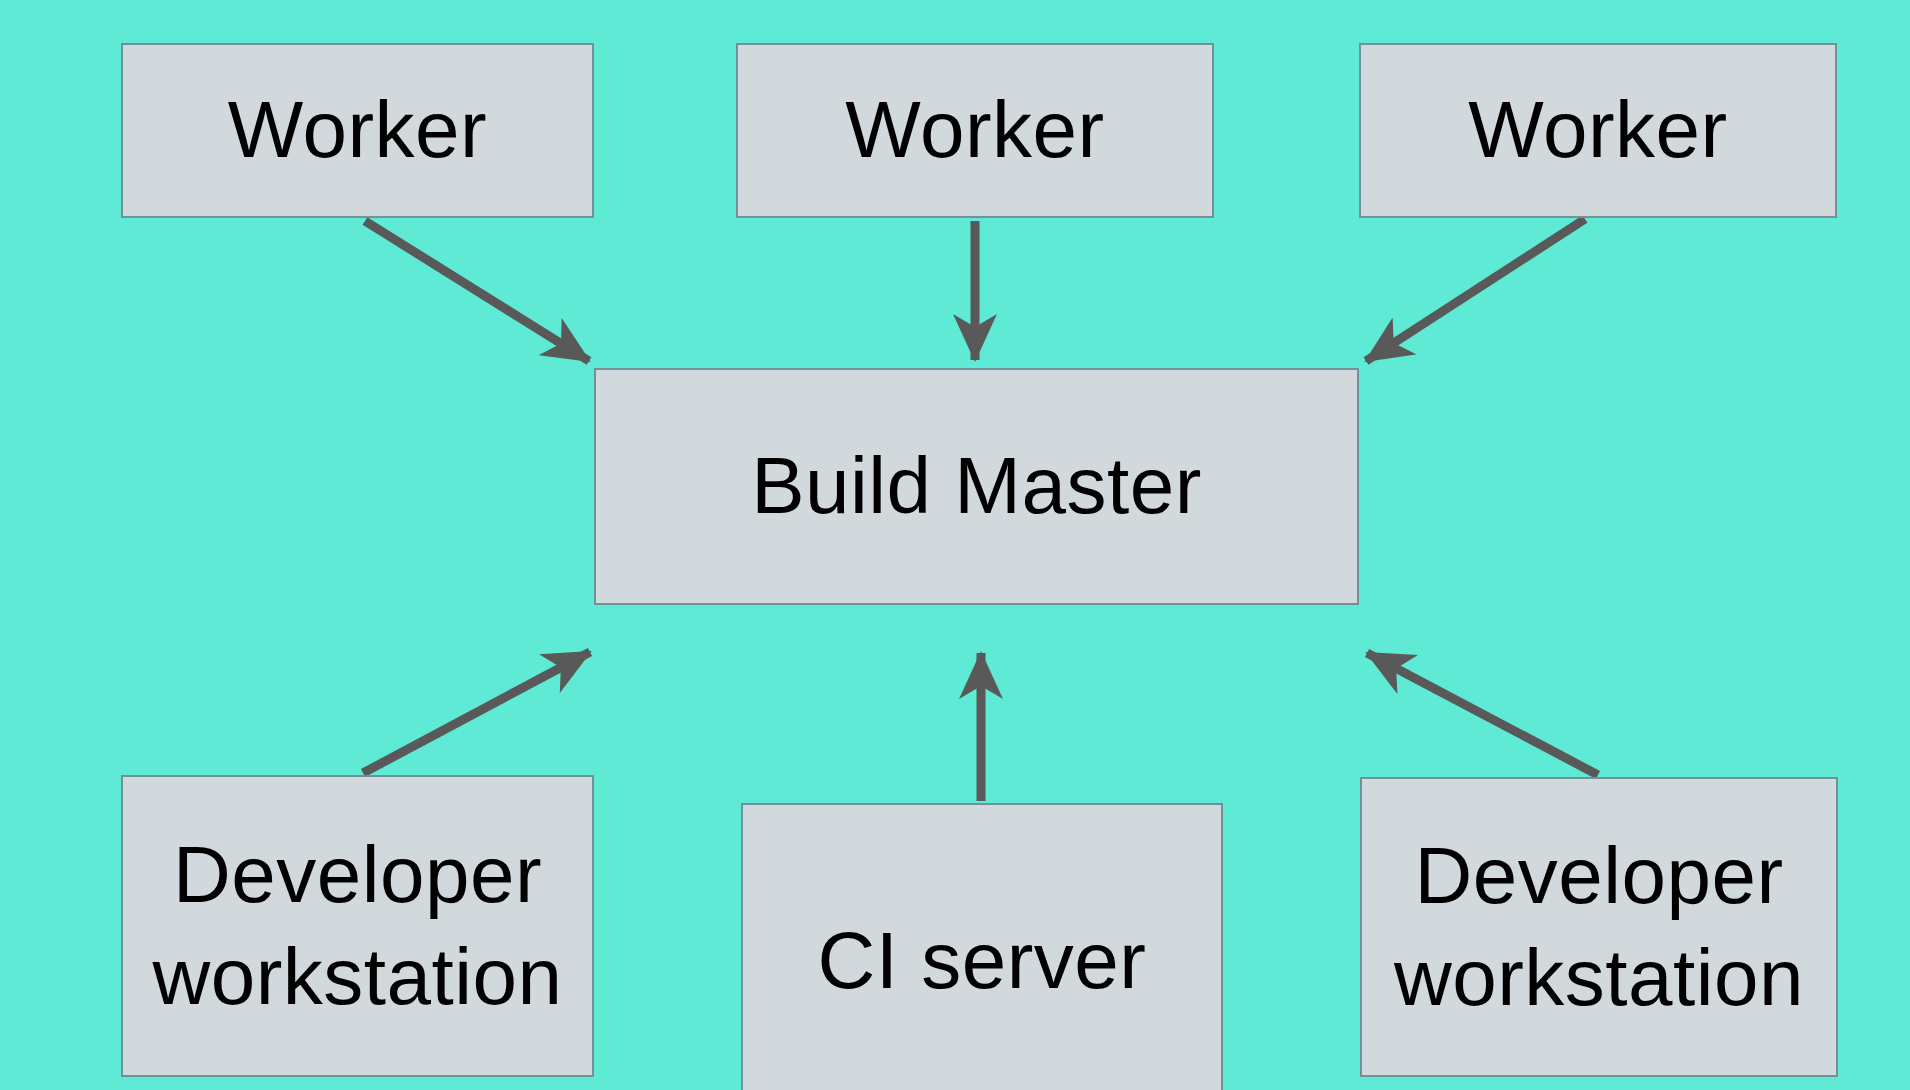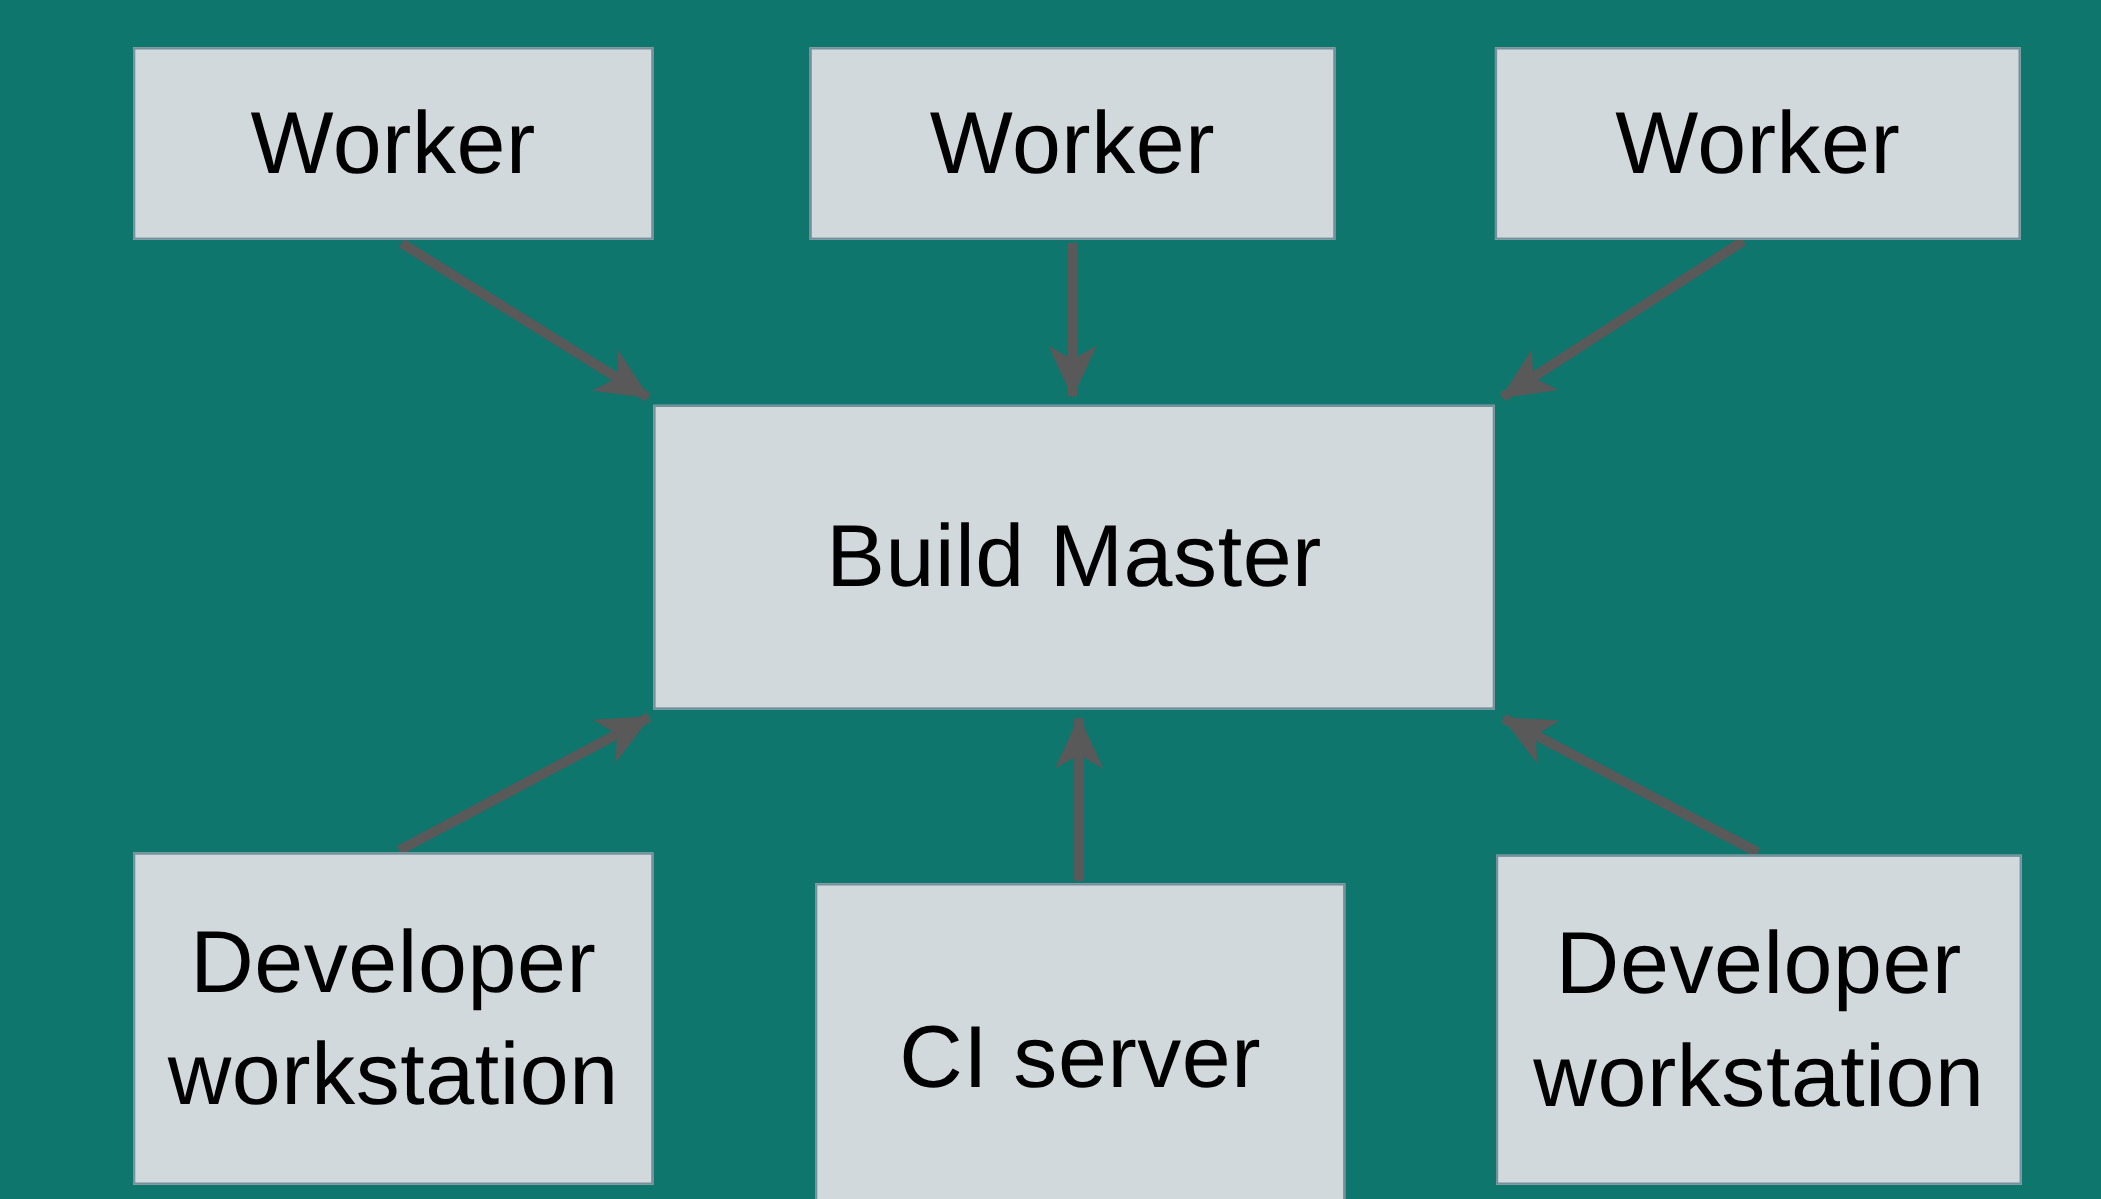--- a/index.html
+++ b/index.html
@@ -5,21 +5,21 @@
   html, body {
     margin: 0;
     padding: 0;
     background: #ffffff;
     font-family: "Liberation Sans", "DejaVu Sans", sans-serif;
   }
   #canvas {
     position: relative;
     width: 1910px;
     height: 1090px;
-    background: #0f766e;
+    background: #5eead4;
     overflow: hidden;
   }
   #edges {
     position: absolute;
     left: 0;
     top: 0;
     width: 1910px;
     height: 1090px;
     pointer-events: none;
   }
@@ -61,21 +61,21 @@
   <div id="nodes">
       <div class="node" style="left: 121px; top: 43px; width: 473px; height: 175px; background: rgb(210, 217, 220); border-color: rgb(118, 144, 155);">
         <span>Worker</span>
       </div>
       <div class="node" style="left: 736px; top: 43px; width: 478px; height: 175px; background: rgb(210, 217, 220); border-color: rgb(118, 144, 155);">
         <span>Worker</span>
       </div>
       <div class="node" style="left: 1359px; top: 43px; width: 478px; height: 175px; background: rgb(210, 217, 220); border-color: rgb(118, 144, 155);">
         <span>Worker</span>
       </div>
-      <div class="node" style="left: 594px; top: 368px; width: 765px; height: 277px; background: rgb(210, 217, 220); border-color: rgb(118, 144, 155);">
+      <div class="node" style="left: 594px; top: 368px; width: 765px; height: 237px; background: rgb(210, 217, 220); border-color: rgb(118, 144, 155);">
         <span>Build Master</span>
       </div>
       <div class="node" style="left: 121px; top: 775px; width: 473px; height: 302px; background: rgb(210, 217, 220); border-color: rgb(118, 144, 155);">
         <span>Developer workstation</span>
       </div>
       <div class="node" style="left: 741px; top: 803px; width: 482px; height: 316px; background: rgb(210, 217, 220); border-color: rgb(118, 144, 155);">
         <span>CI server</span>
       </div>
       <div class="node" style="left: 1360px; top: 777px; width: 478px; height: 300px; background: rgb(210, 217, 220); border-color: rgb(118, 144, 155);">
         <span>Developer workstation</span>

